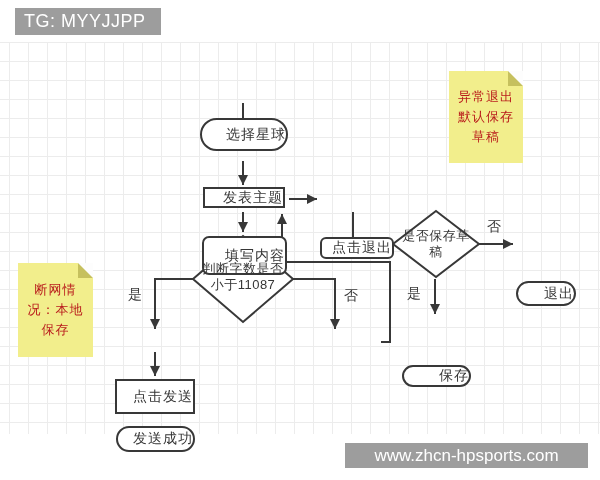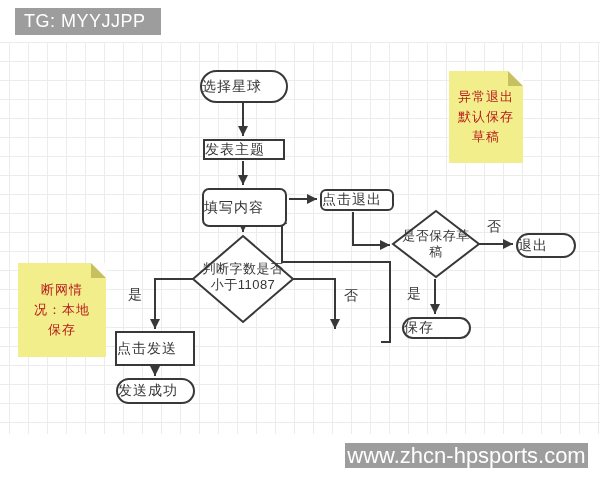--- a/index.html
+++ b/index.html
@@ -17,22 +17,22 @@
     background-size:19px 19px;
     background-position:9px 0;
   }
   svg.edges{position:absolute;left:0;top:0;}
   .edge{fill:none;stroke:var(--stroke,#383838);stroke-width:2px;}
   .diamond{fill:#ffffff;stroke:var(--stroke,#383838);stroke-width:2px;}
   .arrowhead{fill:var(--stroke,#383838);}
   .node{
     position:absolute;box-sizing:border-box;background:#fff;
     border:2px solid var(--stroke,#383838);
-    display:flex;align-items:center;justify-content:flex-start;
-    font-size:14px;letter-spacing:1px;color:#363636;white-space:nowrap;
+    display:flex;align-items:center;justify-content:flex-end;
+    font-size:14px;letter-spacing:1px;color:#363636;white-space:nowrap;margin-top:48px;
   }
   .stadium{border-radius:999px;}
   .diamond-text{
     position:absolute;text-align:center;font-size:13px;line-height:16px;
     letter-spacing:0.5px;color:#363636;
   }
   .diamond-text span{display:block;}
   .edge-label{position:absolute;font-size:14px;color:#363636;}
   .note{
     position:absolute;background:var(--note-bg,#f2ee8c);color:#b91c1c;
@@ -46,21 +46,21 @@
     position:absolute;left:0;top:0;right:0;bottom:0;
     display:flex;flex-direction:column;align-items:center;justify-content:center;
     font-size:13px;line-height:20px;letter-spacing:1px;text-align:center;
   }
   .note .note-text span{display:block;}
   .banner{
     position:absolute;background:var(--banner-bg,#9d9d9d);color:#fff;
     display:flex;align-items:center;white-space:nowrap;
   }
   .banner.top{left:15px;top:8px;width:137px;height:27px;padding-left:9px;font-size:18px;letter-spacing:0.5px;}
-  .banner.bottom{left:345px;top:443px;width:243px;height:25px;justify-content:center;font-size:22px;}
+  .banner.bottom{left:345px;top:443px;width:243px;height:25px;justify-content:center;font-size:17px;}
 </style>
 </head>
 <body>
 
 <div id="canvas">
 
   <div class="grid"></div>
 
   <svg class="edges" width="600" height="480" viewBox="0 0 600 480">
     <defs>
@@ -135,21 +135,21 @@
 
   <div class="note" style="left:449px;top:71px;width:74px;height:92px;">
     <span class="fold"></span>
     <div class="note-text">
       <span>异常退出</span>
       <span>默认保存</span>
       <span>草稿</span>
     </div>
   </div>
 
-  <div class="note" style="left:18px;top:263px;width:88px;height:94px;">
+  <div class="note" style="left:18px;top:263px;width:75px;height:94px;">
     <span class="fold"></span>
     <div class="note-text">
       <span>断网情</span>
       <span>况：本地</span>
       <span>保存</span>
     </div>
   </div>
 
   <div class="banner top">
     <span>TG: MYYJJPP</span>

